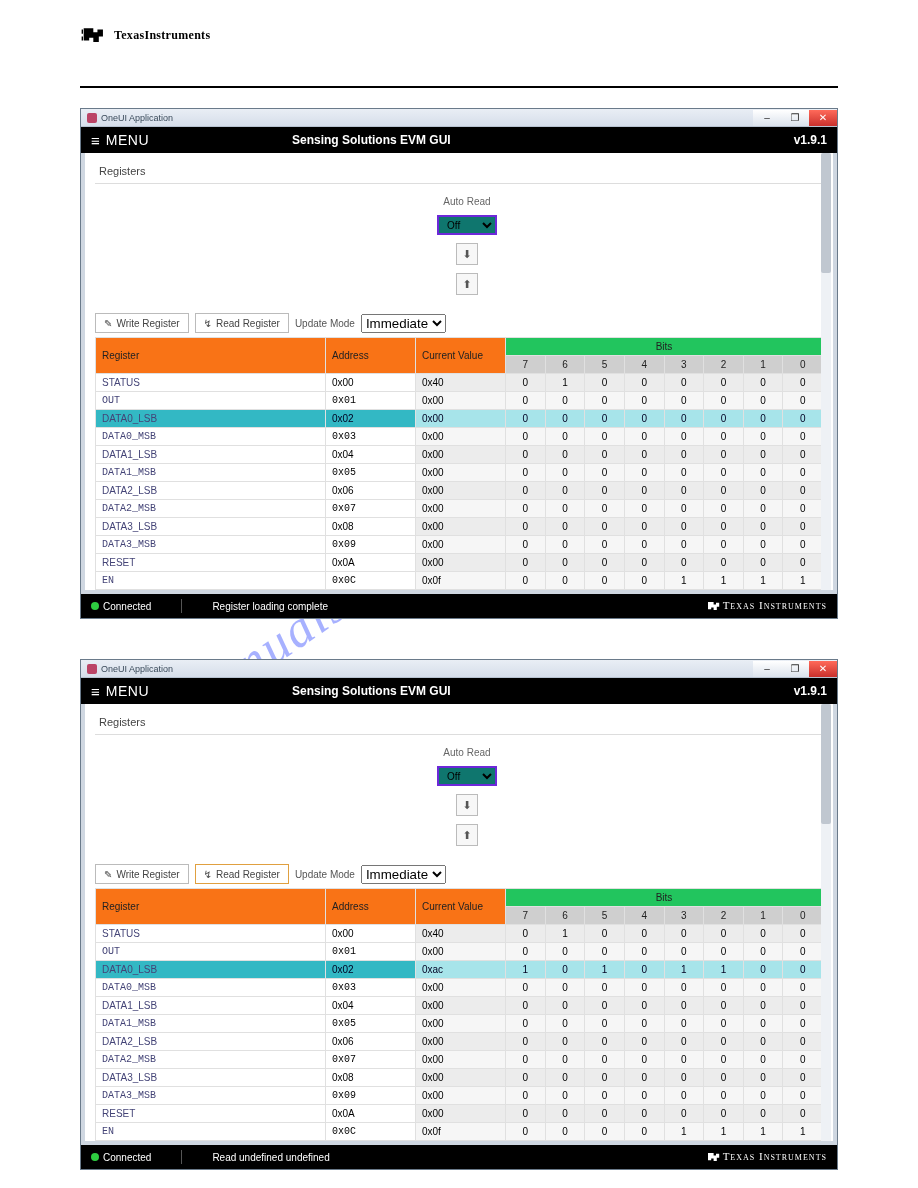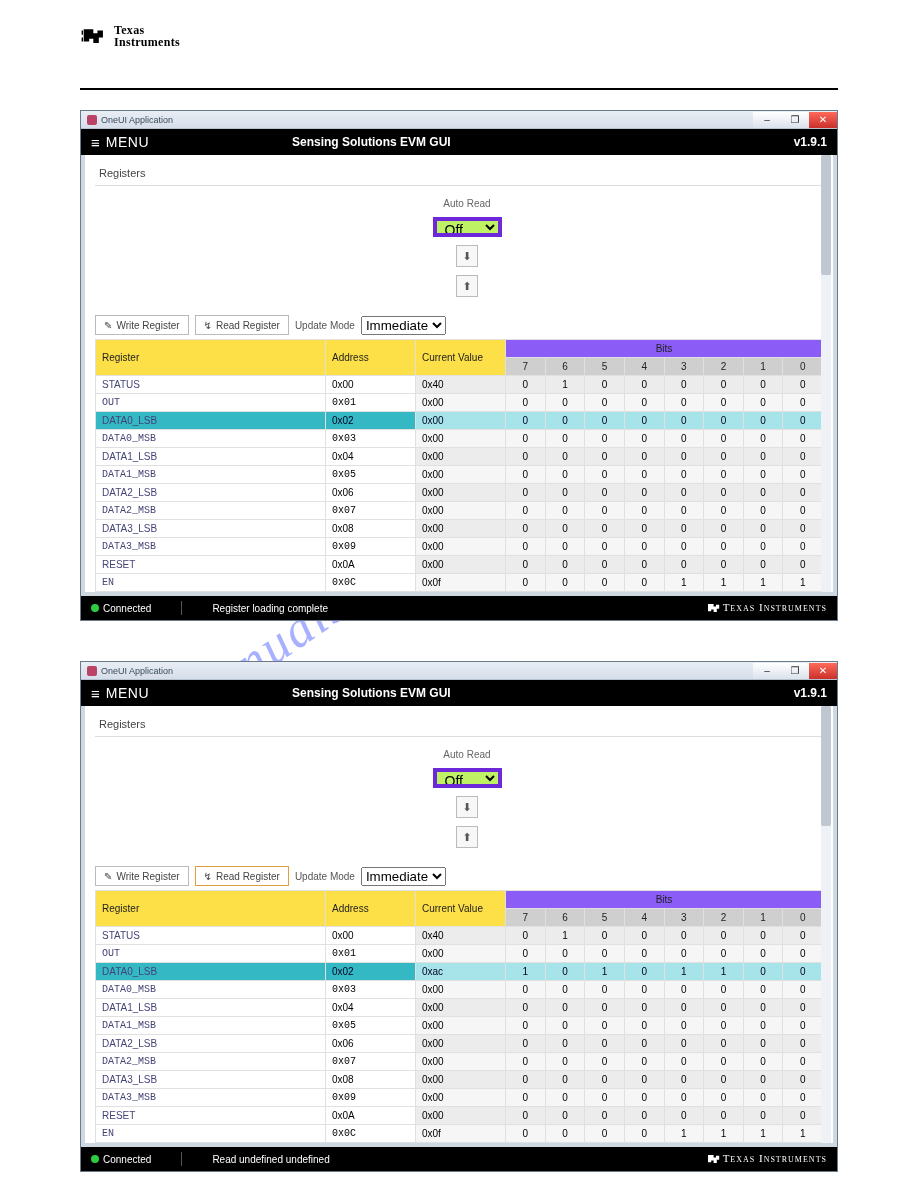--- a/index.html
+++ b/index.html
@@ -15,21 +15,21 @@
     padding: 24px 80px 40px 80px;
   }
   .ti-logo-top {
     display: flex;
     align-items: center;
     gap: 6px;
     margin-bottom: 4px;
   }
   .ti-logo-top svg { width: 28px; height: 22px; }
   .ti-logo-top .brand {
-    display: flex; flex-direction: column; line-height: 1;
+    display: flex; line-height: 1;
     font-family: Georgia, 'Times New Roman', serif;
     font-weight: bold;
     font-size: 12px;
     letter-spacing: 0.3px;
   }
   .hr-top { border: none; border-top: 2px solid #000; margin: 40px 0 20px 0; }
   .hr-bot { border: none; border-top: 2px solid #000; margin: 20px 0 40px 0; }
 
   
   .win-outer {
@@ -79,22 +79,22 @@
   .scroll-thumb  { position:absolute; right:2px; top:0px; height:120px; width:10px; background:#c0c7d0; border-radius:2px;}
 
   .section-title {
     font-size:11px; color:#444; padding:6px 4px;
     border-bottom:1px solid #ddd;
     margin-bottom:12px;
   }
   .controls-row { display:flex; align-items:center; gap:8px; margin:6px 0 18px 16px;flex-direction:column;}
   .controls-row label { font-size:10px; color:#666; }
   .controls-row select {
-    font-size:14px; border:4px solid #6d28d9; height:20px; padding:0 18px 0 4px;
-    background:#bef264;
+    font-size:10px; border:2px solid #6d28d9; height:20px; padding:0 18px 0 4px;
+    background:#0f766e;
   }
   .icon-btn {
     width:22px; height:22px; border:1px solid #bbb; background:#f7f7f7;
     display:flex; align-items:center; justify-content:center; font-size:11px; color:#555;
   }
 
   .action-row { display:flex; align-items:center; gap:6px; margin-bottom:4px; }
   .btn {
     border:1px solid #bbb; background:#fff; font-size:10px;
     height:20px; padding:0 8px; display:inline-flex; align-items:center; gap:4px;
@@ -109,25 +109,25 @@
     font-size:10px;
     margin-right:14px;
   }
   table.regs th, table.regs td {
     border:1px solid #e0e0e0;
     padding:3px 6px;
     text-align:left;
     height:17px;
   }
   table.regs thead th {
-    background:#fde047; color:#222;
+    background:#f97316; color:#222;
     font-weight:normal;
   }
   table.regs thead .bits-head {
-    text-align:center; background:#8b5cf6;
+    text-align:center; background:#22c55e;
   }
   table.regs thead tr.bitnums th {
     background:#cfcfcf; text-align:center;
   }
   table.regs td.reg-name { width:230px; color:#447; }
   table.regs td.addr     { width:90px; }
   table.regs td.val      { width:90px; }
   table.regs td.bit      { text-align:center; width:36px; }
   tr.odd  td.bit, tr.odd td.val { background:#ececec; }
   tr.even td.bit, tr.even td.val{ background:#f6f6f6; }

